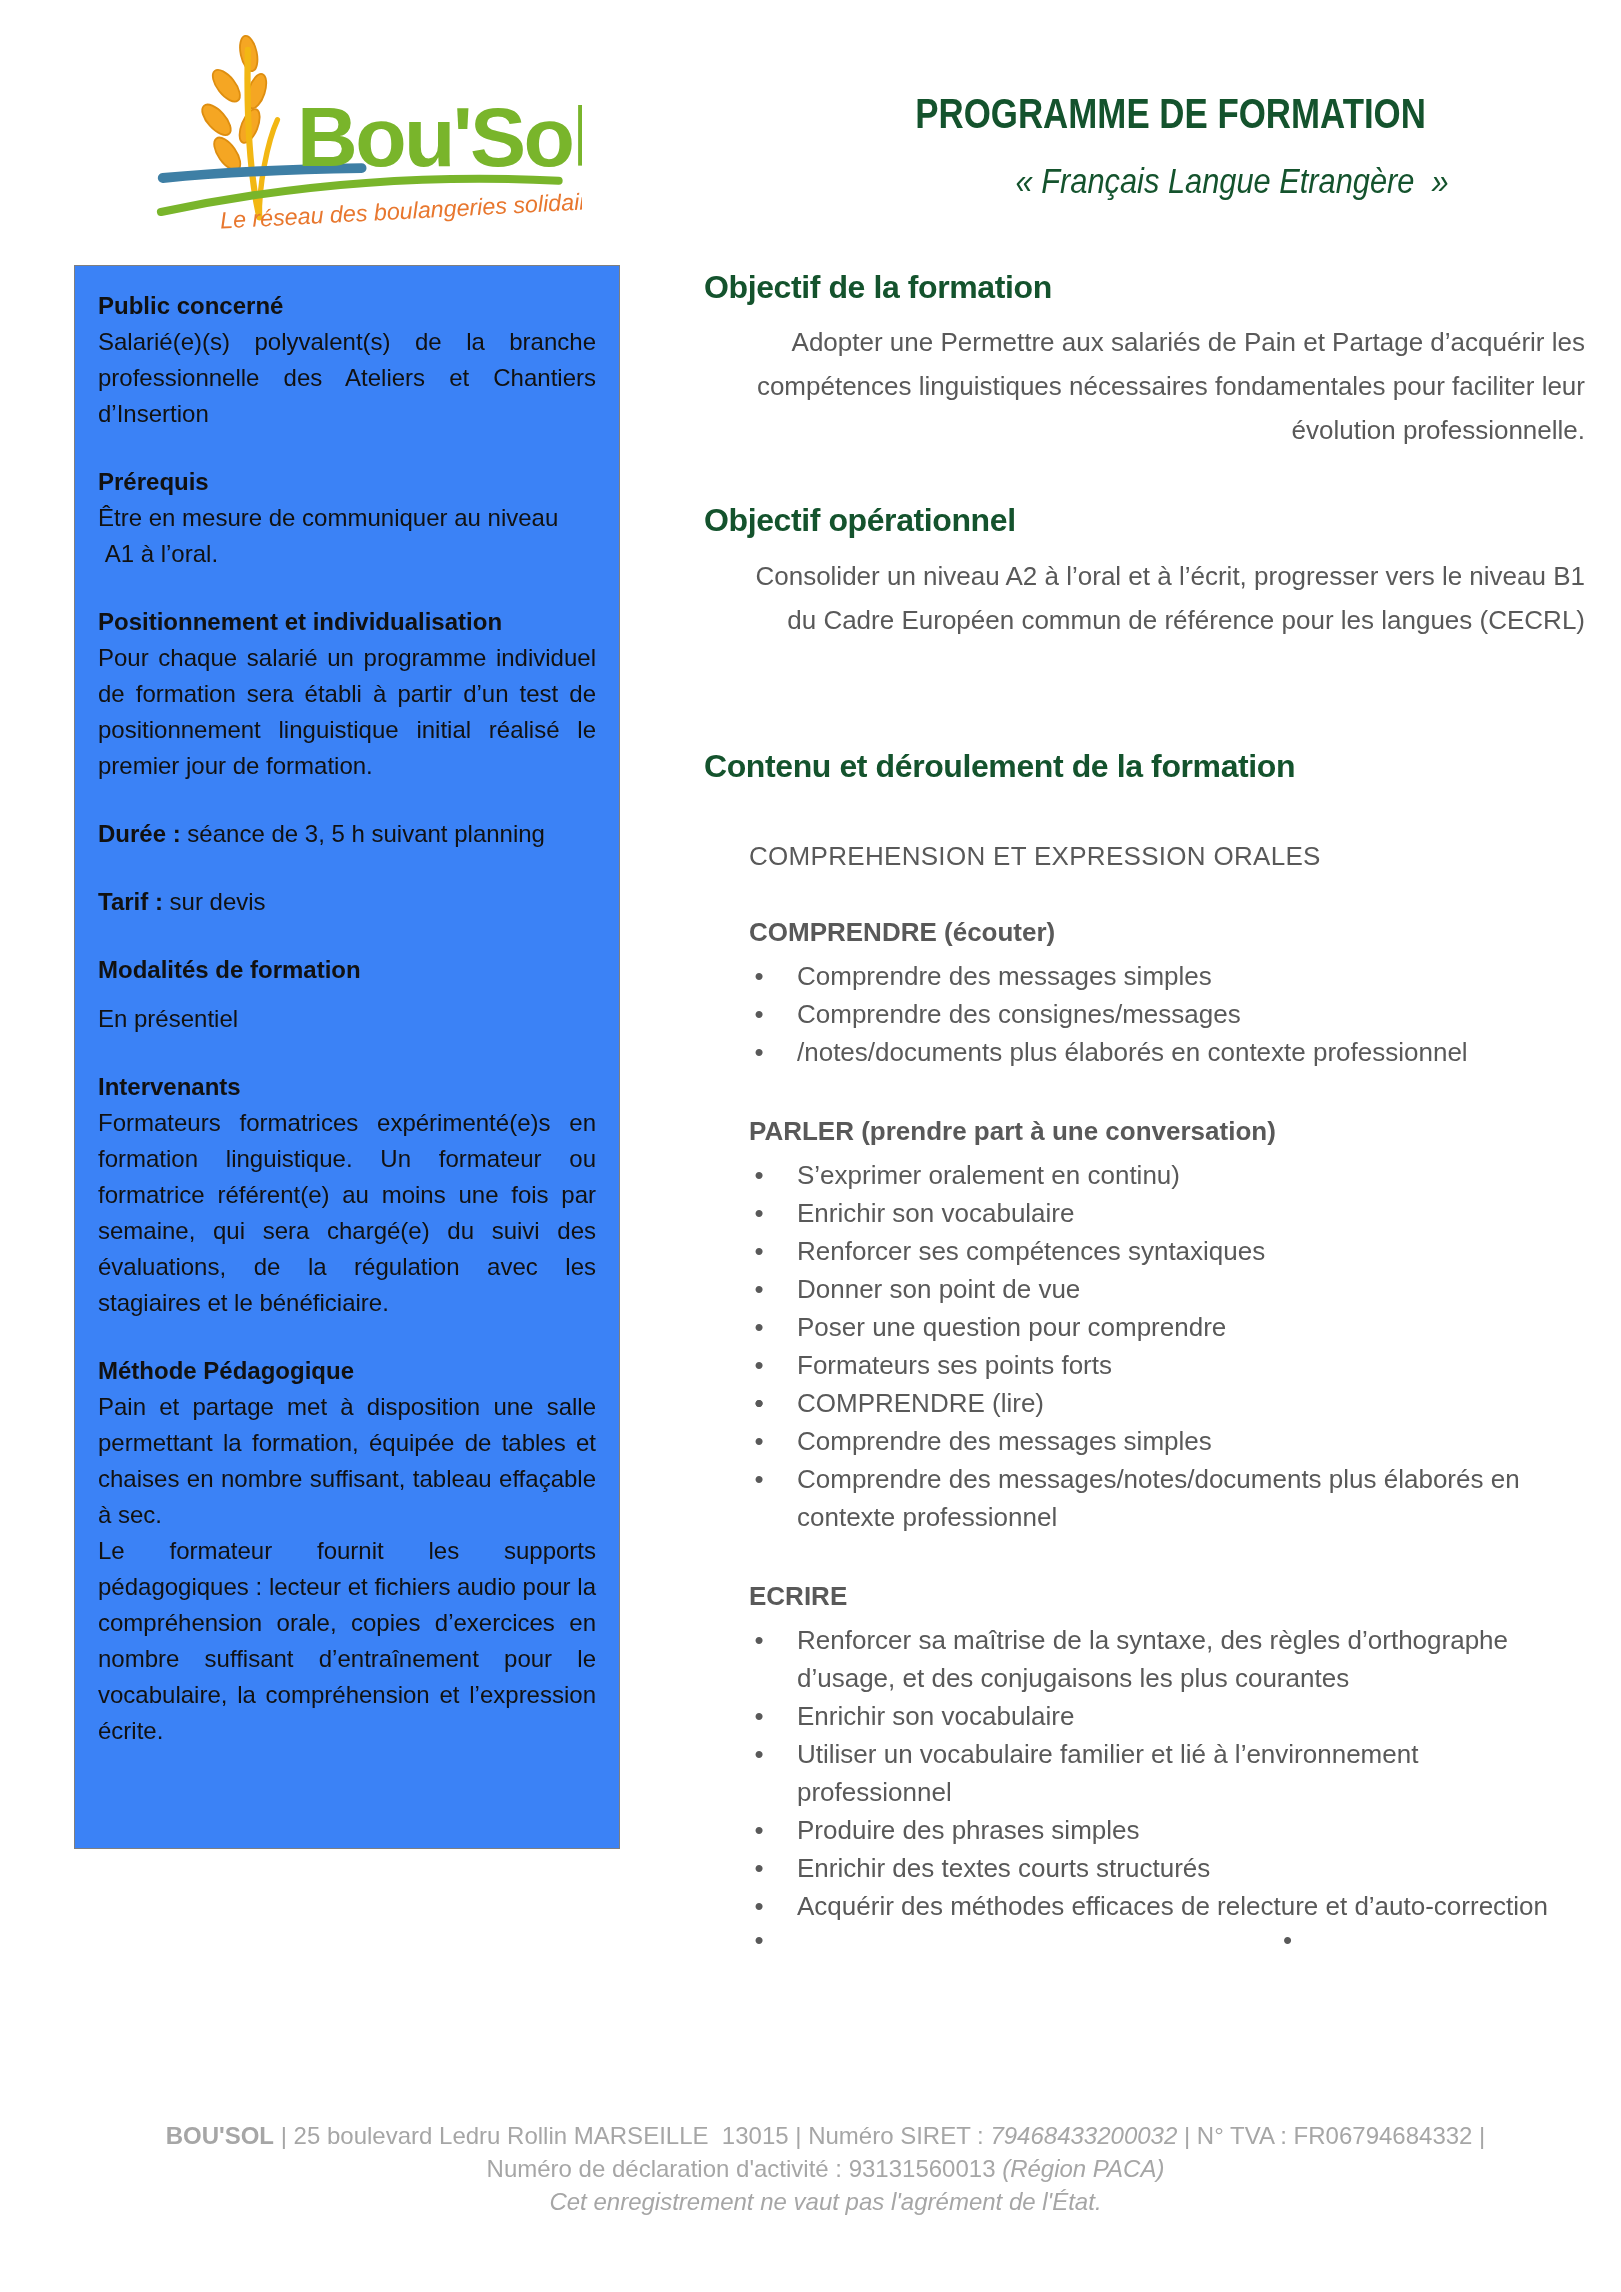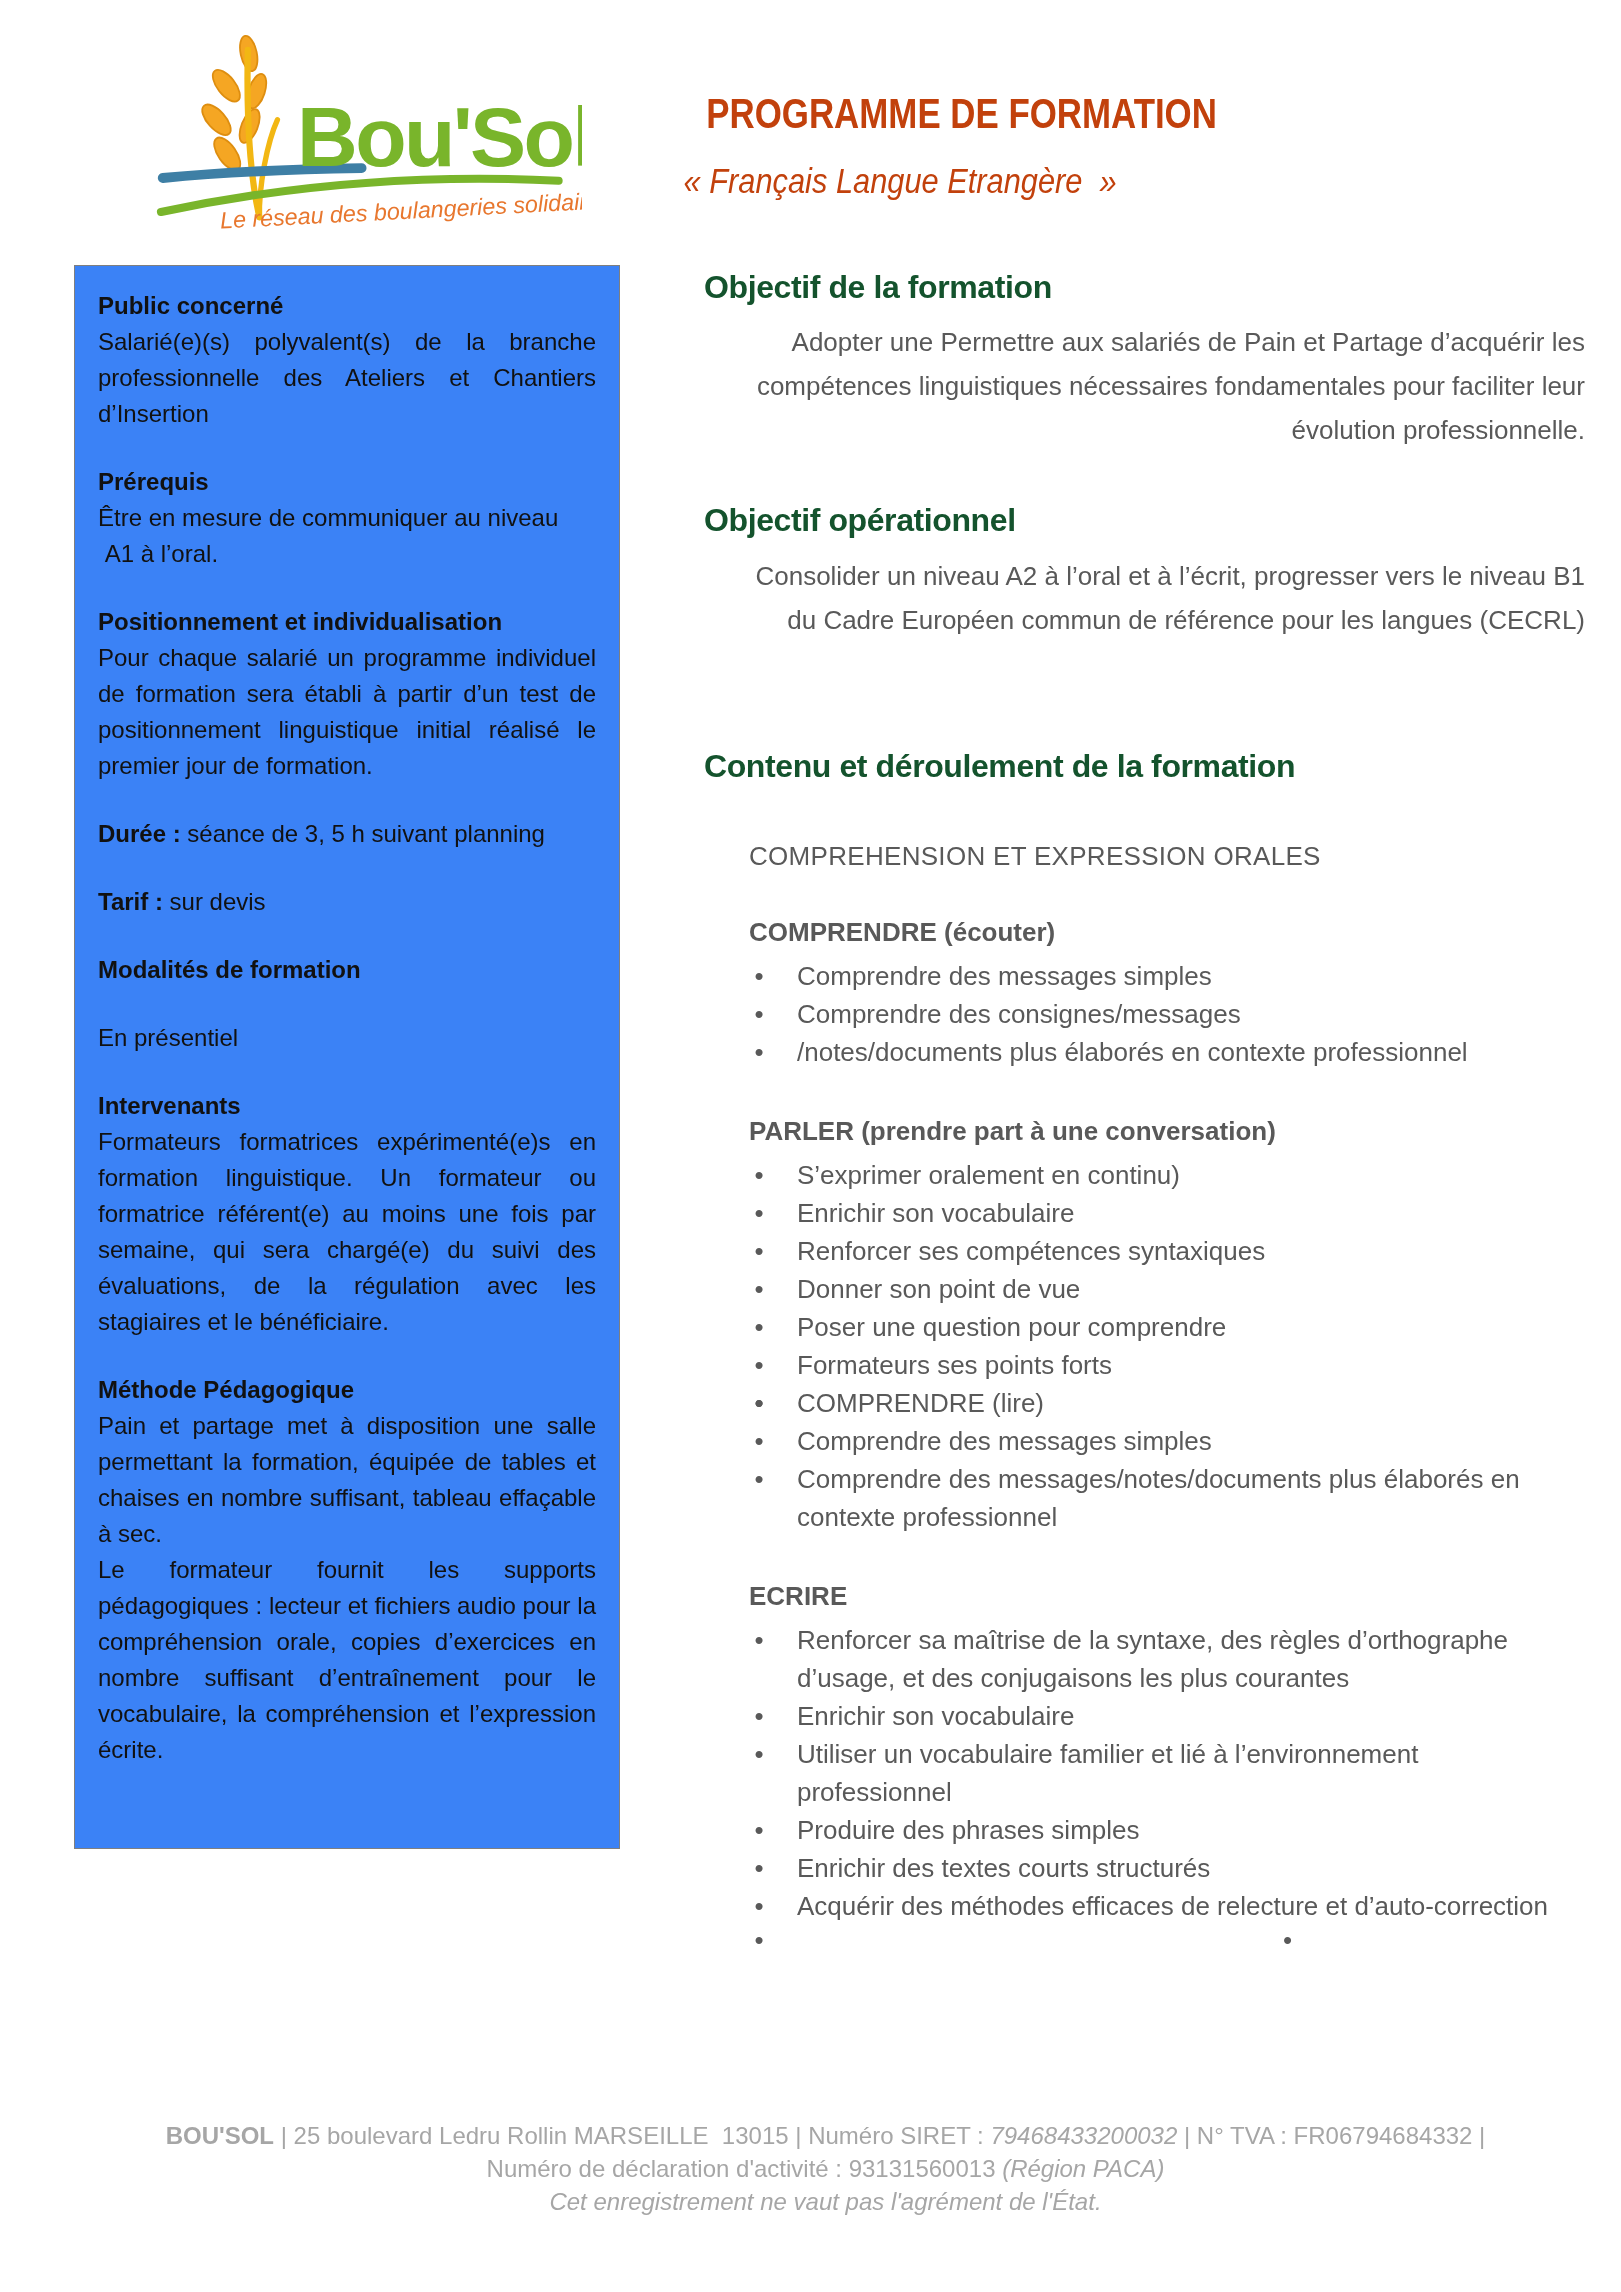--- a/index.html
+++ b/index.html
@@ -7,36 +7,36 @@
   body { font-family:"Liberation Sans","DejaVu Sans",sans-serif; }
   .page {
     position:relative; width:1621px; height:2293px;
     background:#ffffff; margin:0 auto; overflow:hidden;
   }
 
   
   .logo { position:absolute; left:134px; top:32px; width:448px; height:206px; }
 
   
-  .title-block { position:absolute; left:654px; top:90px; width:824px; text-align:left; color:#c2410c; }
+  .title-block { position:absolute; left:654px; top:90px; width:824px; text-align:right; color:#14532d; }
   .title-main { display:inline-block; font-size:42px; font-weight:bold; letter-spacing:0; transform:scaleX(.83); transform-origin:center; white-space:nowrap; }
   .title-sub  { display:inline-block; margin-top:23px; font-size:35px; font-style:italic; transform:scaleX(.88); transform-origin:center; white-space:nowrap; }
 
   
   .sidebar {
     position:absolute; left:74px; top:265px; width:546px; height:1584px;
     background:#3b82f6; border:1.8px solid #7F7F7F;
     padding:21.5px 23px; overflow:hidden;
     color:#111111; font-size:24px; line-height:36px;
   }
   .sb-section { margin-bottom:32px; }
   .sb-heading { font-weight:bold; }
   .sb-heading-inline { font-weight:bold; }
   .sb-para.justify { text-align:justify; }
-  .sb-para.gap-top { margin-top:32px; }
+  .sb-para.gap-top { margin-top:13px; }
 
   
   .main { position:absolute; left:704px; top:269px; width:905px; color:#595959; }
   .main-heading {
     color:#14532d; font-weight:bold; font-size:32px;
     margin-bottom:14.3px; letter-spacing:-0.4px;
   }
   .section-body { margin-left:48px; font-size:26px; line-height:44px; max-width:833px; margin-bottom:50px;text-align:right; }
   .section-body.big-gap { margin-bottom:106px; }
   .content { margin-left:45px; font-size:26px; }

